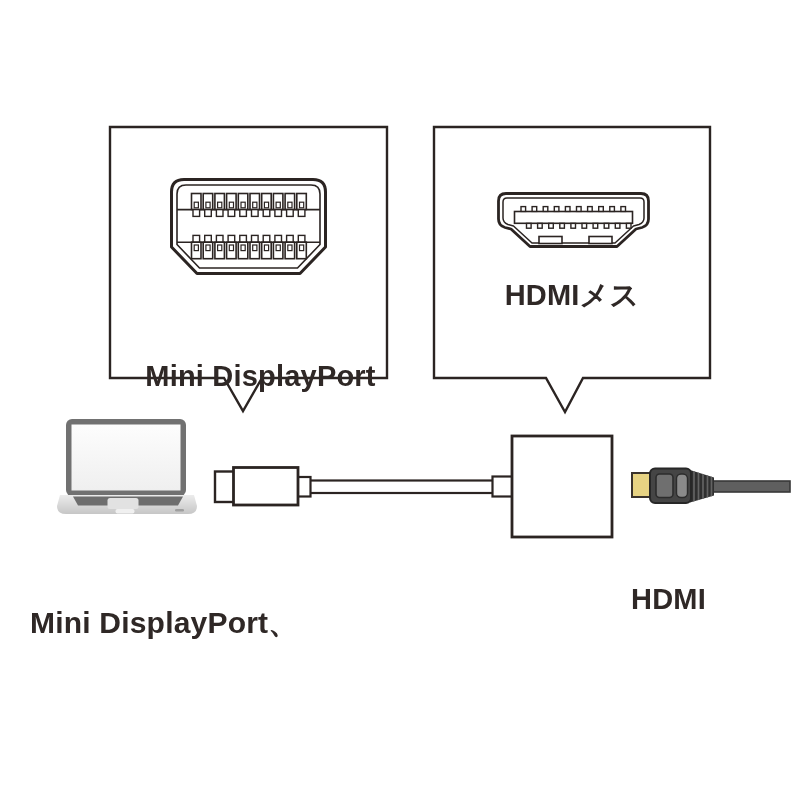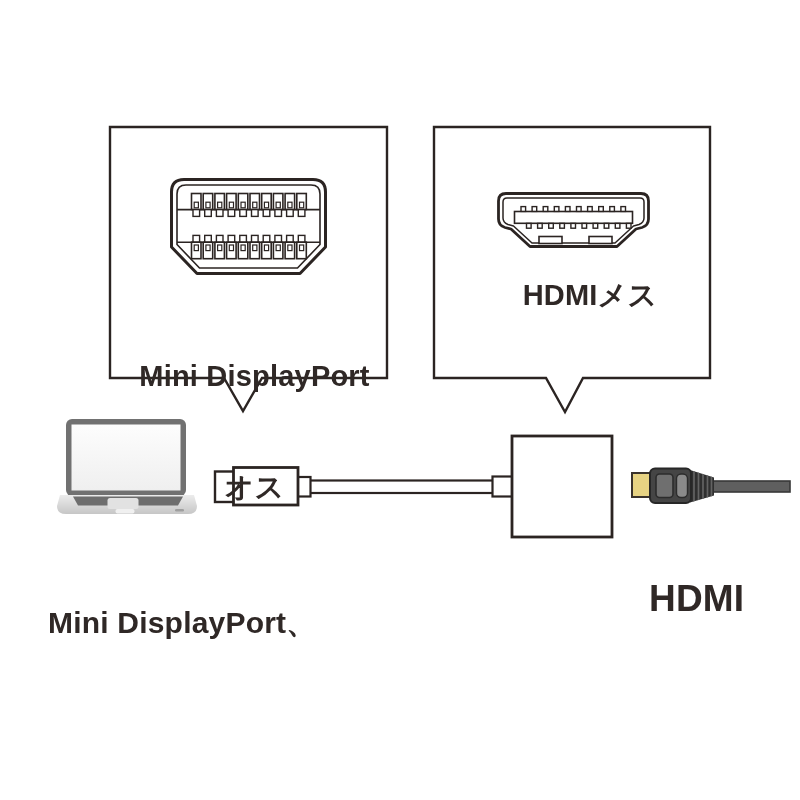--- a/index.html
+++ b/index.html
@@ -4,26 +4,26 @@
 <style>
   html,body{margin:0;padding:0;background:#ffffff;}
   .stage{
     position:relative;width:800px;height:800px;background:#ffffff;
     overflow:hidden;
     font-family:"Liberation Sans","DejaVu Sans",sans-serif;
   }
   .art{position:absolute;left:0;top:0;}
   .lbl{
     position:absolute;color:#2f2826;font-weight:bold;
-    white-space:pre;letter-spacing:0.2px;margin-left:18px;
+    white-space:pre;letter-spacing:0.2px;
   }
   .lbl.center{text-align:center;}
   .callout-label{font-size:29px;line-height:37px;}
   .caption{font-size:30px;line-height:34px;}
-  .caption-cable{font-size:37px;line-height:34px;}
+  .caption-cable{font-size:29px;line-height:34px;}
 </style>
 </head>
 <body>
 
 <div class="stage">
 
   <svg class="art" width="800" height="800" viewBox="0 0 800 800">
     <defs>
       <linearGradient id="gScreen" x1="0" y1="0" x2="0" y2="1">
         <stop offset="0" stop-color="#fdfdfd"></stop>
@@ -167,23 +167,22 @@
         <line x1="707.5" y1="468" x2="707.5" y2="505"></line>
         <line x1="711.5" y1="468" x2="711.5" y2="505"></line>
       </g>
       <rect x="632" y="473" width="22" height="24" fill="#e7d383" stroke="#3a332c" stroke-width="2"></rect>
       <rect x="650" y="468.5" width="41" height="34.5" rx="5" fill="#454545" stroke="#272727" stroke-width="2"></rect>
       <rect x="656" y="474" width="17" height="23.5" rx="3.5" fill="#6f6f6f" stroke="#2c2c2c" stroke-width="1.6"></rect>
       <rect x="676.5" y="474" width="11" height="23.5" rx="4.5" fill="#8a8a8a" stroke="#2c2c2c" stroke-width="1.4"></rect>
     </g>
   </svg>
 
-  <div class="lbl center callout-label" style="left:96px;top:284px;width:281px;">
+  <div class="lbl center callout-label" style="left:120px;top:284px;width:281px;">
     <div>Mini DisplayPort</div>
-    <div>オス</div>
   </div>
 
   <div class="lbl center callout-label" style="left:432px;top:277px;width:280px;">HDMIメス</div>
 
   <div class="lbl caption" style="left:30px;top:538px;">
     <div>Mini DisplayPort、</div>
     
     
   </div>
 

